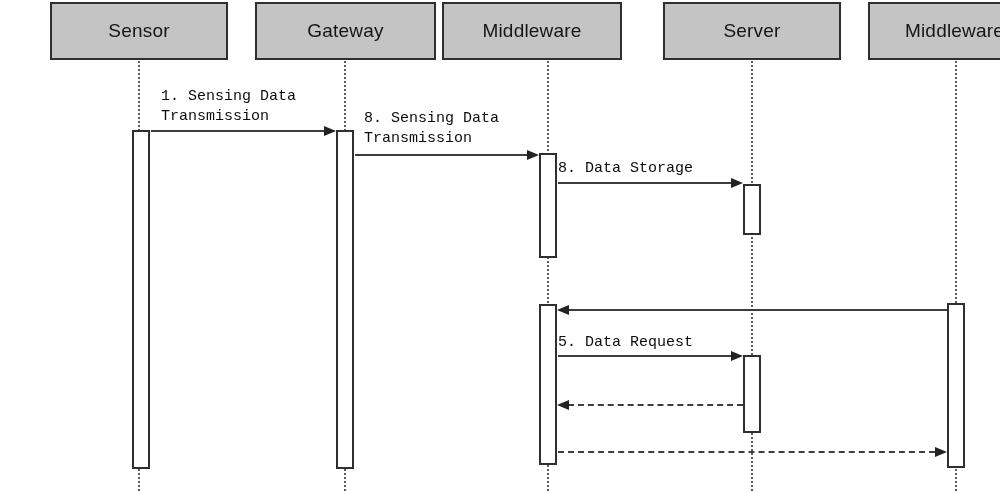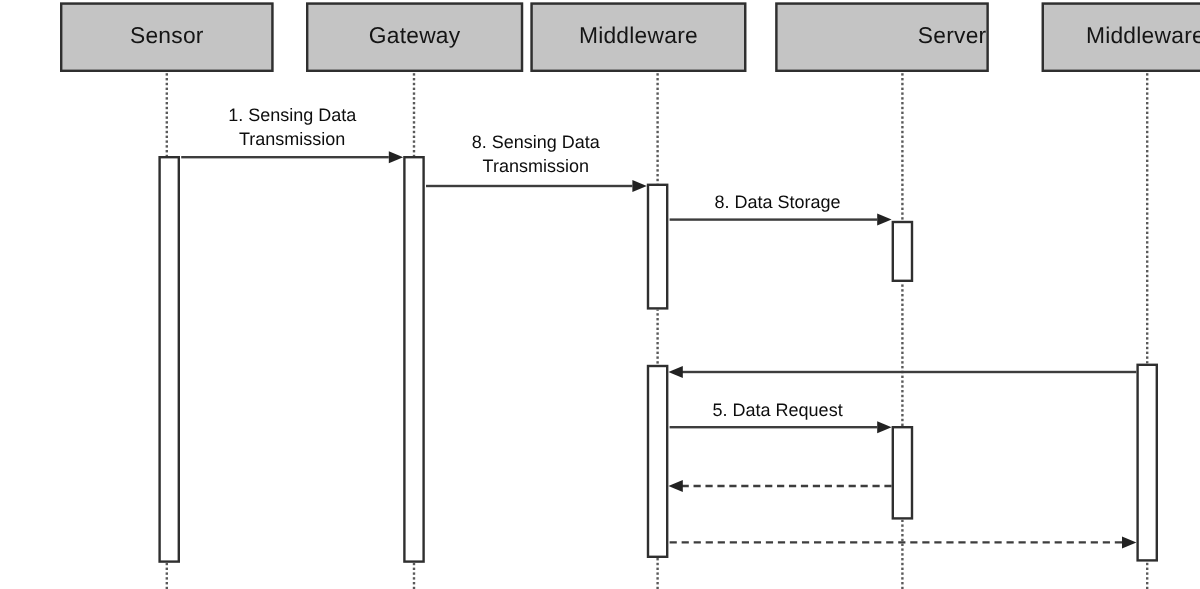--- a/index.html
+++ b/index.html
@@ -66,22 +66,23 @@
     border-top: 5px solid transparent;
     border-bottom: 5px solid transparent;
     border-right: 12px solid #222222;
   }
   
   .mlabel {
     position: absolute;
     font-size: 15px;
     line-height: 1.3;
     color: #0d0d0d;
-    text-align: center;
+    text-align: left;
     z-index: 4;
+    font-family: Liberation Mono, monospace;
   }
 </style>
 </head>
 <body>
 
 <div class="stage">
 
   <div class="lifeline" style="left:90px;"></div>
   <div class="lifeline" style="left:296px;"></div>
   <div class="lifeline" style="left:499px;"></div>
@@ -90,21 +91,21 @@
 
   <div class="actor" style="left:2px;   width:174px;">
       <span>Sensor</span>
     </div>
   <div class="actor" style="left:207px; width:177px;">
       <span>Gateway</span>
     </div>
   <div class="actor" style="left:394px; width:176px;">
       <span>Middleware</span>
     </div>
-  <div class="actor" style="left:598px; width:174px;justify-content:flex-end;">
+  <div class="actor" style="left:615px; width:174px;">
       <span>Server</span>
     </div>
   <div class="actor" style="left:820px; width:169px;">
       <span>Middleware</span>
     </div>
 
   <div class="bar" style="left:84px;  top:130px; height:335px;"></div>
   <div class="bar" style="left:288px; top:130px; height:335px;"></div>
   <div class="bar" style="left:491px; top:153px; height:101px;"></div>
   <div class="bar" style="left:491px; top:304px; height:157px;"></div>

